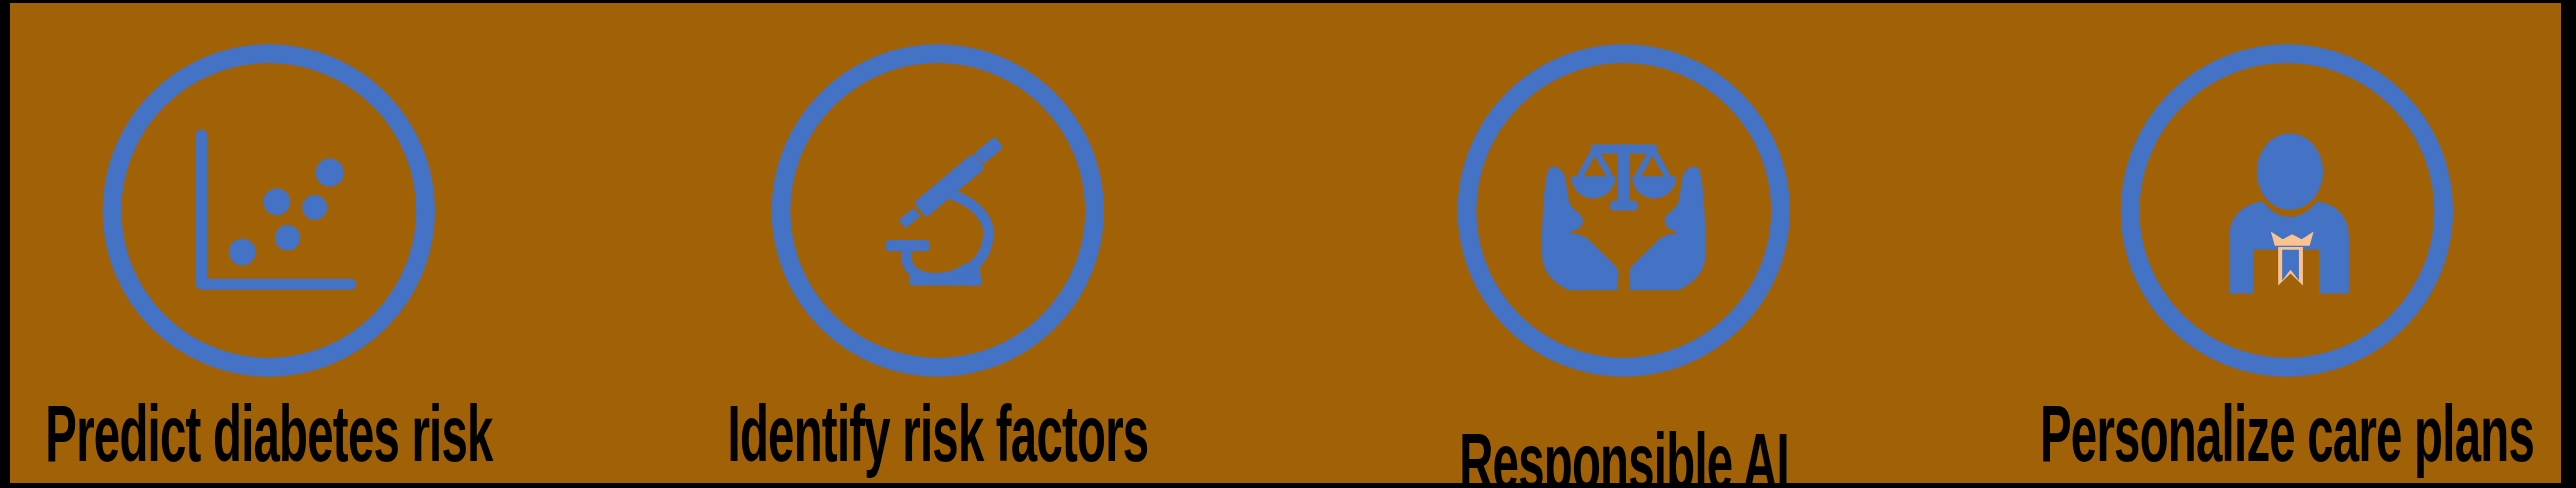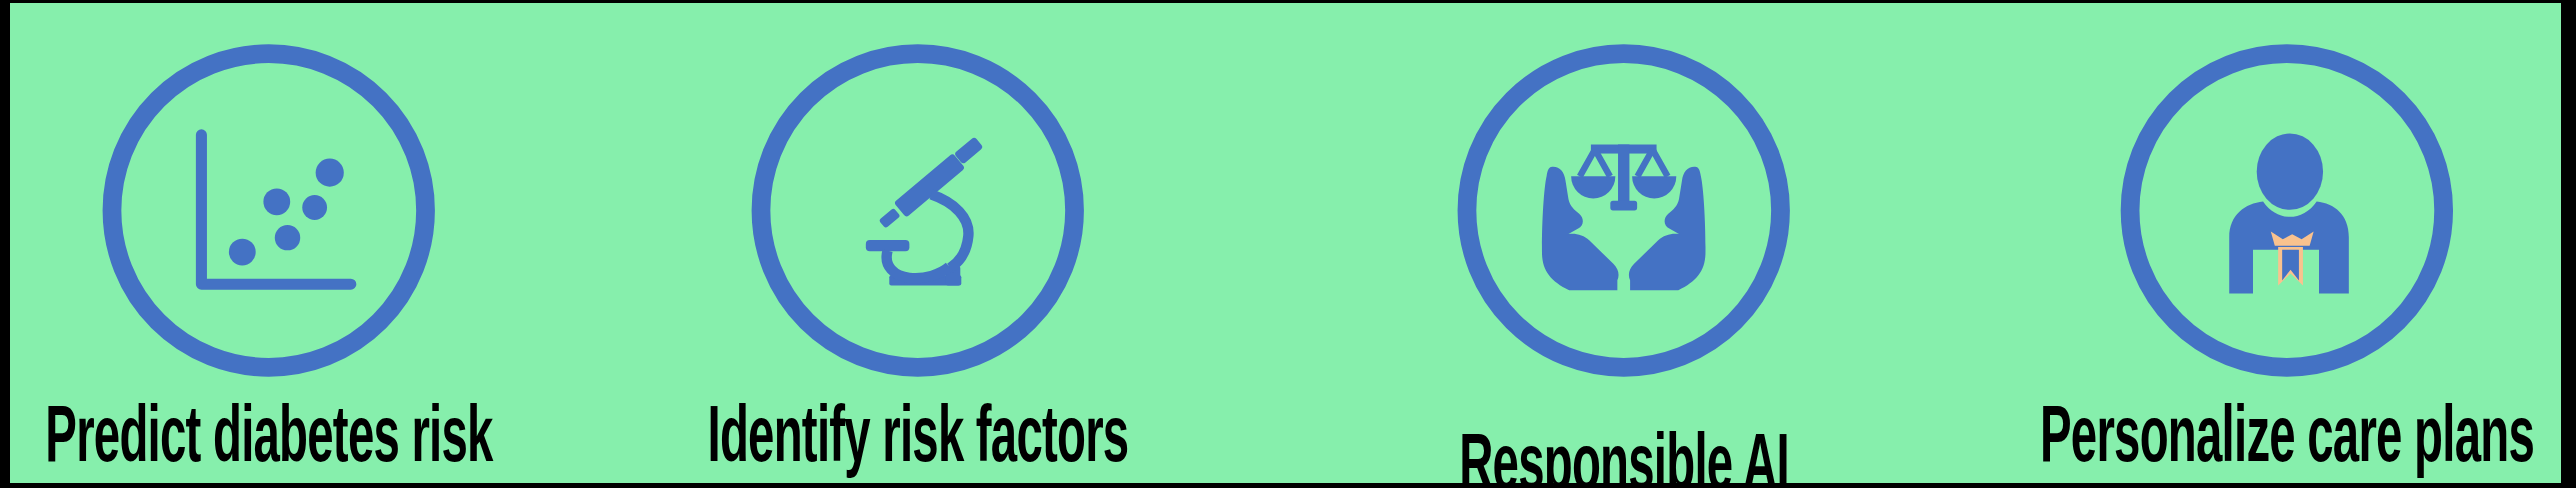--- a/index.html
+++ b/index.html
@@ -1,20 +1,20 @@
 <!DOCTYPE html>
 <html style="font-size:10px"><head>
 <meta charset="utf-8">
 <style>
   html,body{margin:0;padding:0;}
   body{width:2576px;height:489px;overflow:hidden;background:#000;}
   .frame{position:relative;width:2576px;height:489px;background:#000;}
   .banner{
     position:absolute;left:9.5px;top:2.5px;right:15px;bottom:5.7px;
-    background:#86efac;overflow:hidden;
+    background:#a16207;overflow:hidden;
   }
   .feature{
     position:absolute;top:40px;
     display:flex;flex-direction:column;align-items:center;
     transform:translateX(-50%);
   }
   .feature .badge{width:335px;height:335px;display:block;}
   .label{
     margin-top:16.4px;
     font-family:"Liberation Sans", sans-serif;
@@ -22,21 +22,21 @@
     font-size:79px;
     line-height:1;
     letter-spacing:-1.3px;
     color:#000;
     white-space:nowrap;
     transform:scaleX(0.6);
     transform-origin:50% 50%;
   }
   
   .feature.f1{left:259px;}
-  .feature.f2{left:908px;}
+  .feature.f2{left:928px;}
   .feature.f3{left:1614px;gap:28px;}
   .feature.f4{left:2277px;}
 </style>
 </head>
 <body>
 
 <div class="frame">
   <div class="banner">
 
     <div class="feature f1">

